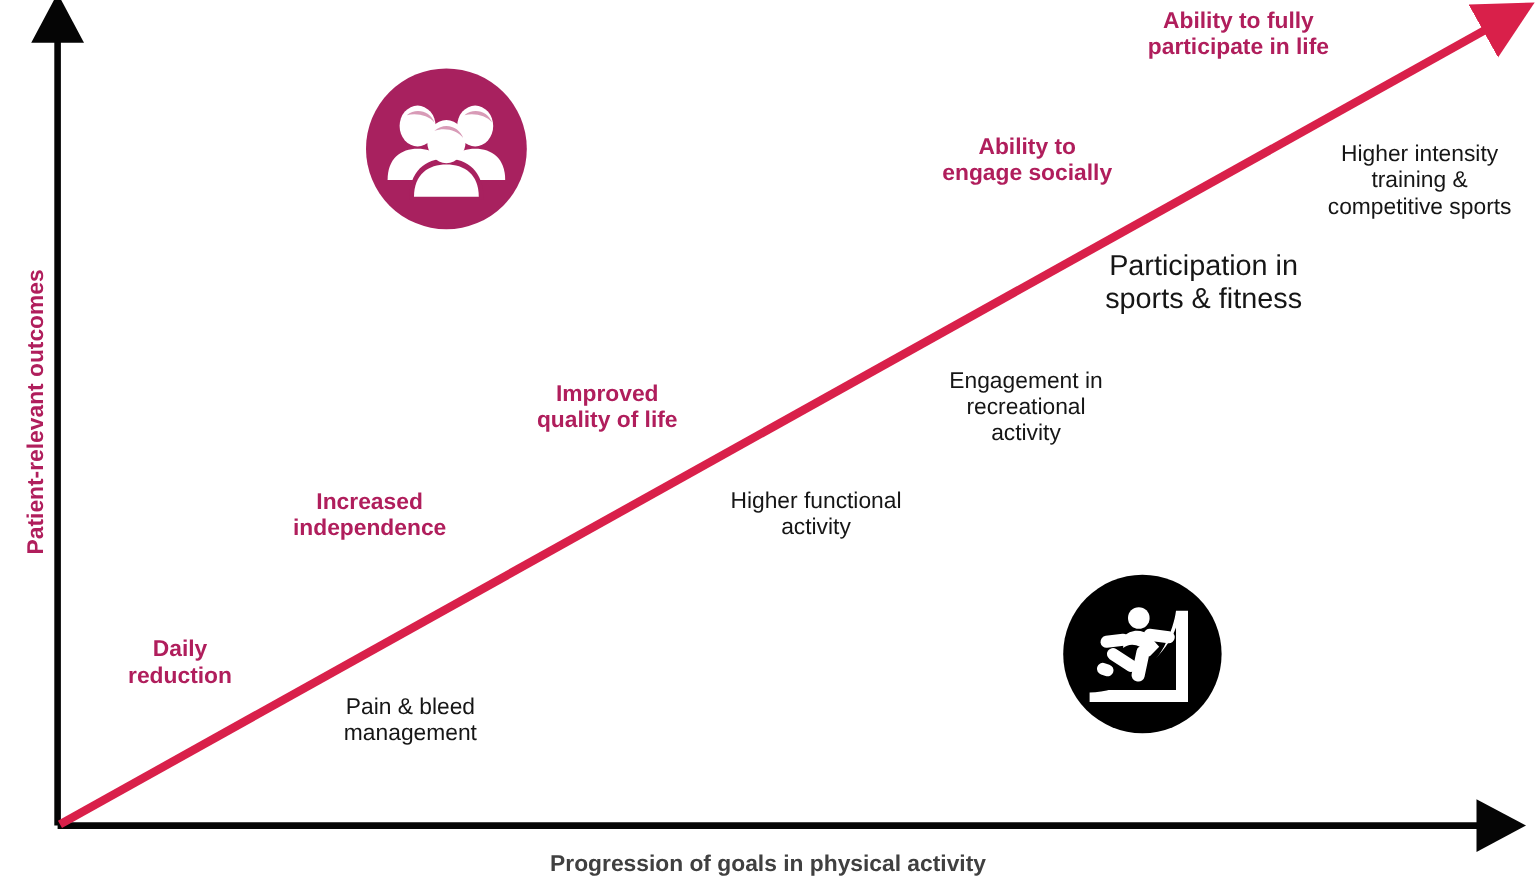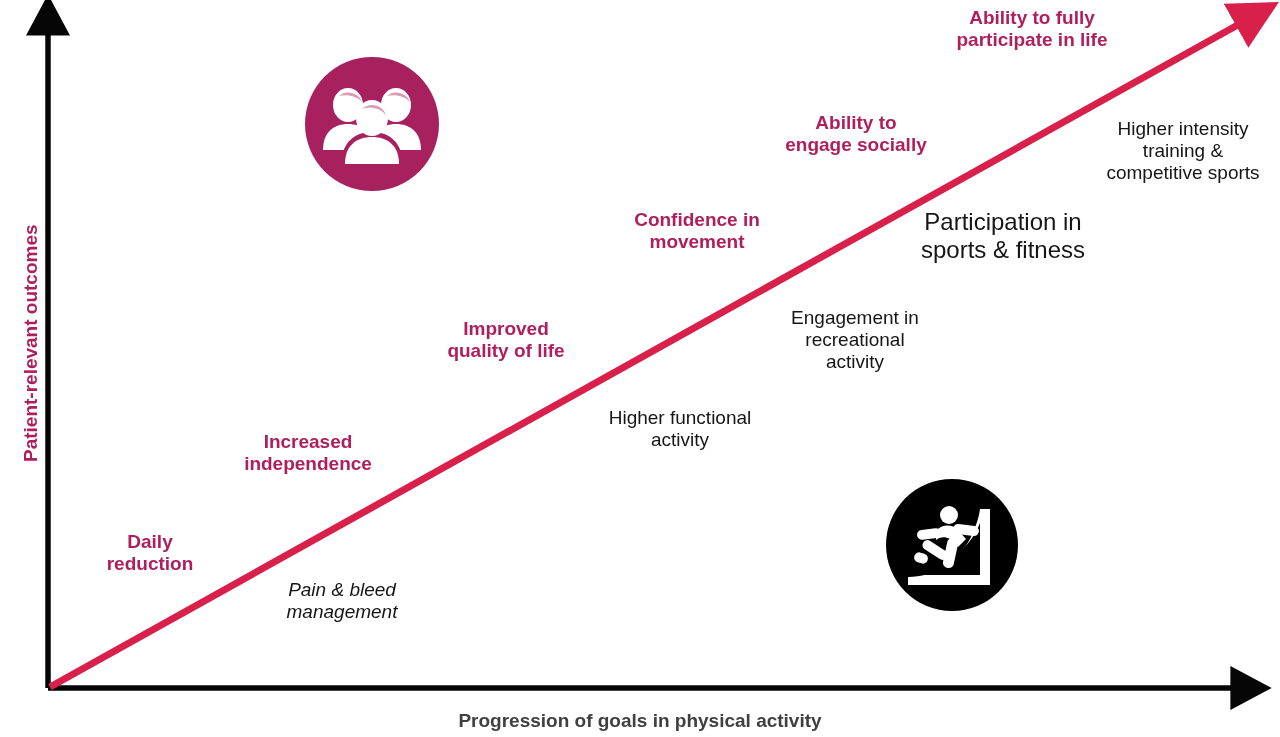--- a/index.html
+++ b/index.html
@@ -104,36 +104,34 @@
     <line x1="50" y1="687" x2="1252" y2="17" stroke="#d9204a" stroke-width="7" marker-end="url(#redArrow)"></line>
   </svg>
 
   <div class="axis-title" id="y-axis-title">Patient-relevant outcomes</div>
 
   <div class="axis-title" id="x-axis-title">Progression of goals in physical activity</div>
 
   <div class="label pink" style="left:60px; top:531px; width:180px; font-size:19px;">Daily
 reduction</div>
 
-  <div class="label pink" style="left:208px; top:431px; width:200px; font-size:19px;">Increased
+  <div class="label pink" style="left:208px; top:408px; width:200px; font-size:19px;">Increased
 independence</div>
 
   <div class="label pink" style="left:401px; top:318px; width:210px; font-size:19px;">Improved
 quality of life</div>
 
-  <div class="label pink" style="left:592px; top:209px; width:210px; font-size:19px;">Confidence in
-movement</div>
 
   <div class="label pink" style="left:751px; top:112px; width:210px; font-size:19px;">Ability to
 engage socially</div>
 
   <div class="label pink" style="left:917px; top:7px; width:230px; font-size:19px;">Ability to fully
 participate in life</div>
 
-  <div class="label black" style="left:237px; top:579px; width:210px; font-size:19px;font-style:italic;">Pain &amp; bleed
+  <div class="label black" style="left:237px; top:579px; width:210px; font-size:19px;">Pain &amp; bleed
 management</div>
 
 
   <div class="label black" style="left:575px; top:407px; width:210px; font-size:19px;">Higher functional
 activity</div>
 
   <div class="label black" style="left:755px; top:307px; width:200px; font-size:19px;">Engagement in
 recreational
 activity</div>
 

